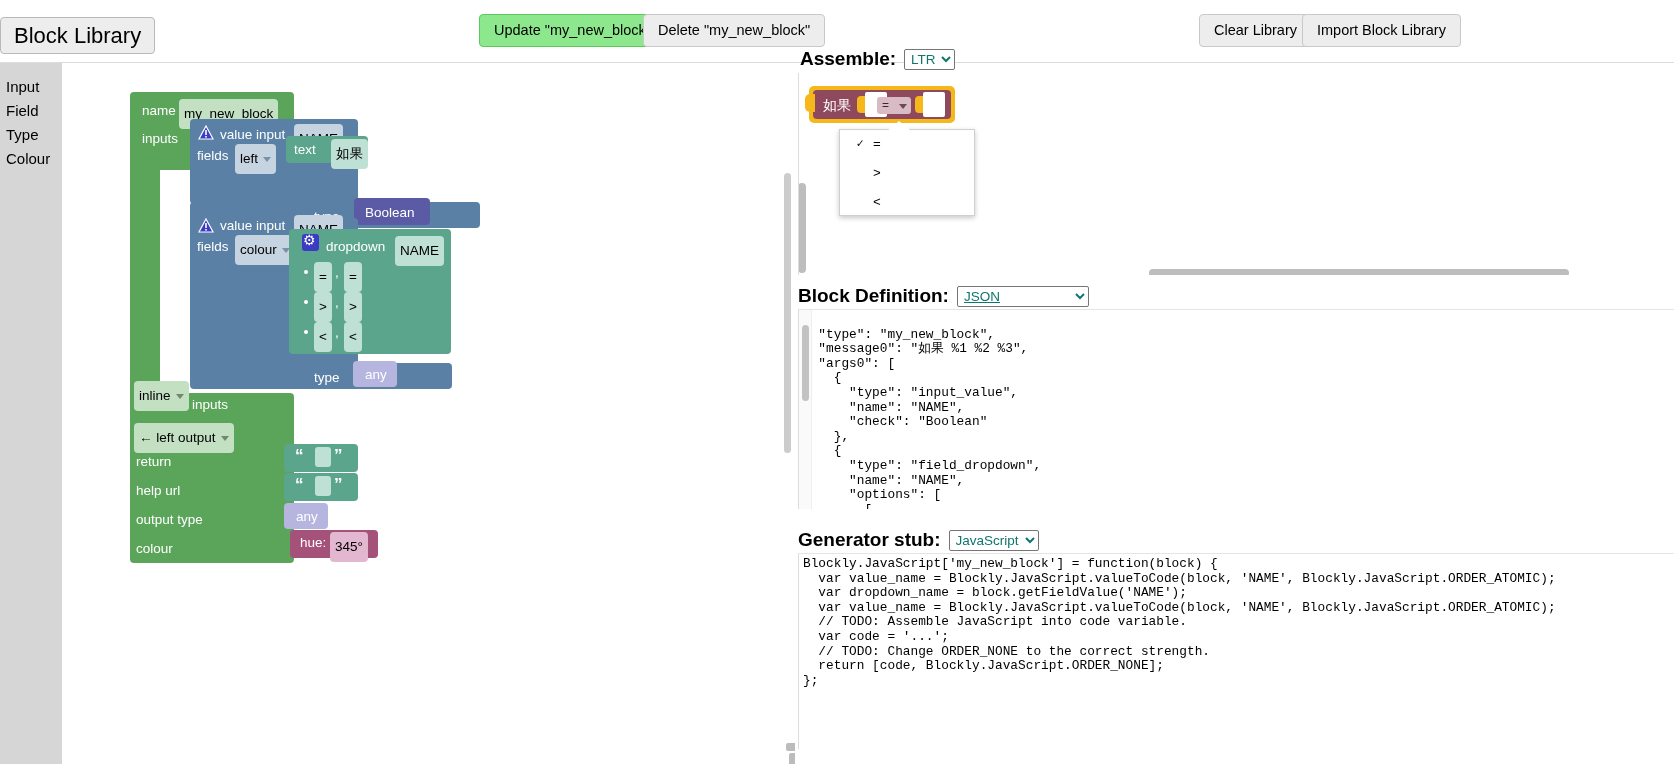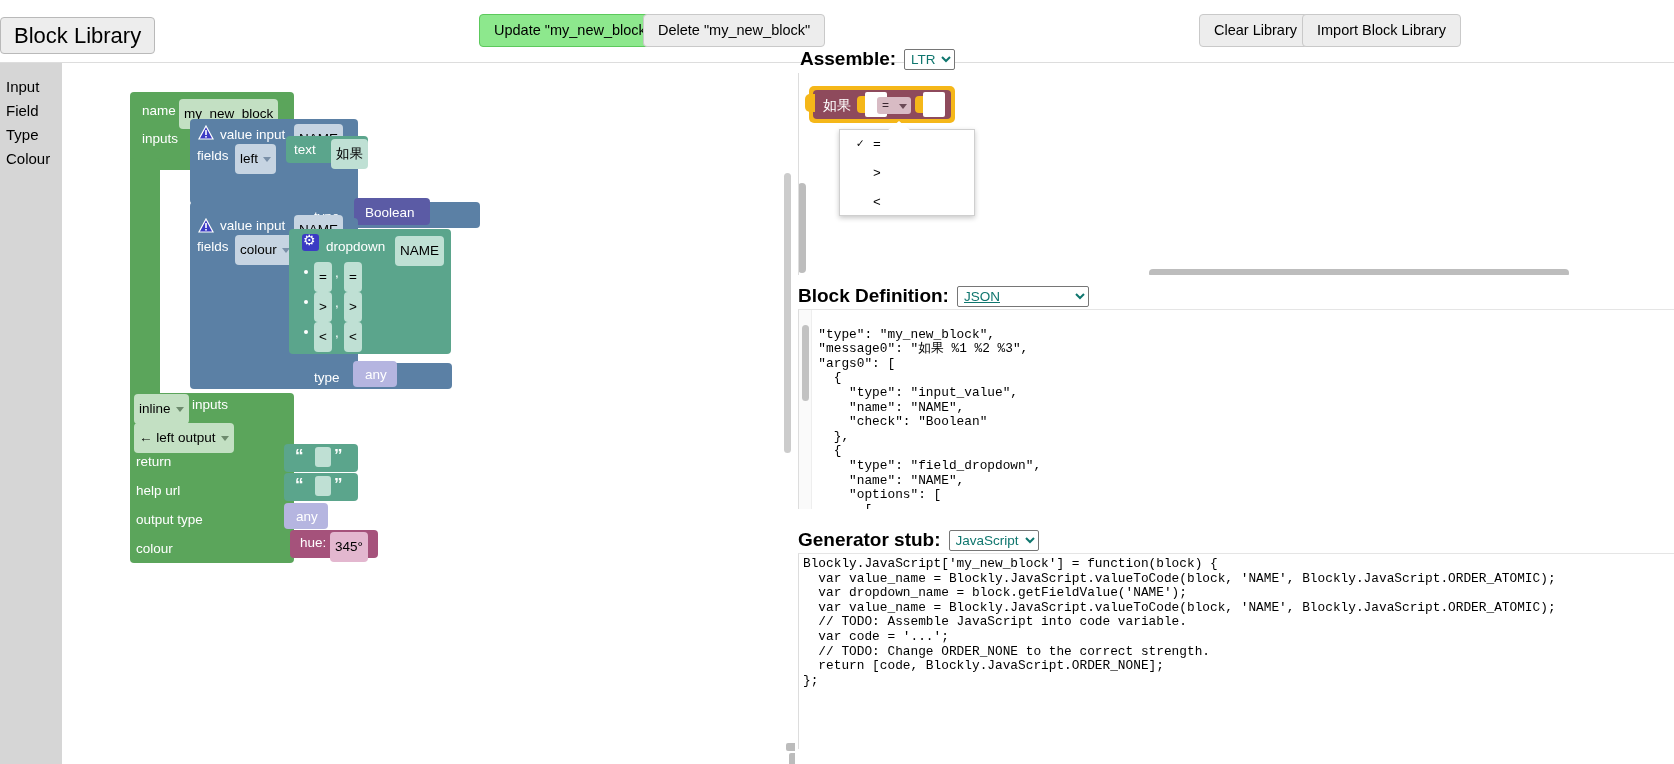--- a/index.html
+++ b/index.html
@@ -262,21 +262,21 @@
 
       <div class="bullet" style="left:242px; top:267px;"></div>
       <div class="field teal-f" style="left:252px; top:259px; min-width:18px; text-align:center;">&lt;</div>
       <div class="blk-label" style="left:273px; top:262px;">,</div>
       <div class="field teal-f" style="left:282px; top:259px; min-width:18px; text-align:center;">&lt;</div>
 
       <div class="blk-label" style="left:252px; top:307px;">type</div>
       <div class="blk blk-lav" style="left:291px; top:298px; width:44px; height:26px;"></div>
       <div class="blk-label" style="left:303px; top:304px;">any</div>
 
-      <div class="field dd" style="left:72px; top:331px;text-align:right;">inline</div>
+      <div class="field dd" style="left:72px; top:318px;text-align:right;">inline</div>
       <div class="blk-label" style="left:130px; top:334px;">inputs</div>
 
       <div class="field dd" style="left:72px; top:360px;">← left output</div>
 
       <div class="blk-label" style="left:74px; top:391px;">return</div>
       <div class="blk blk-teal" style="left:222px; top:381px; width:74px; height:28px;"></div>
       <div class="quote" style="left:233px; top:385px;">“</div>
       <div class="quote-hole" style="left:253px; top:384px;"></div>
       <div class="quote" style="left:272px; top:385px;">”</div>
 

